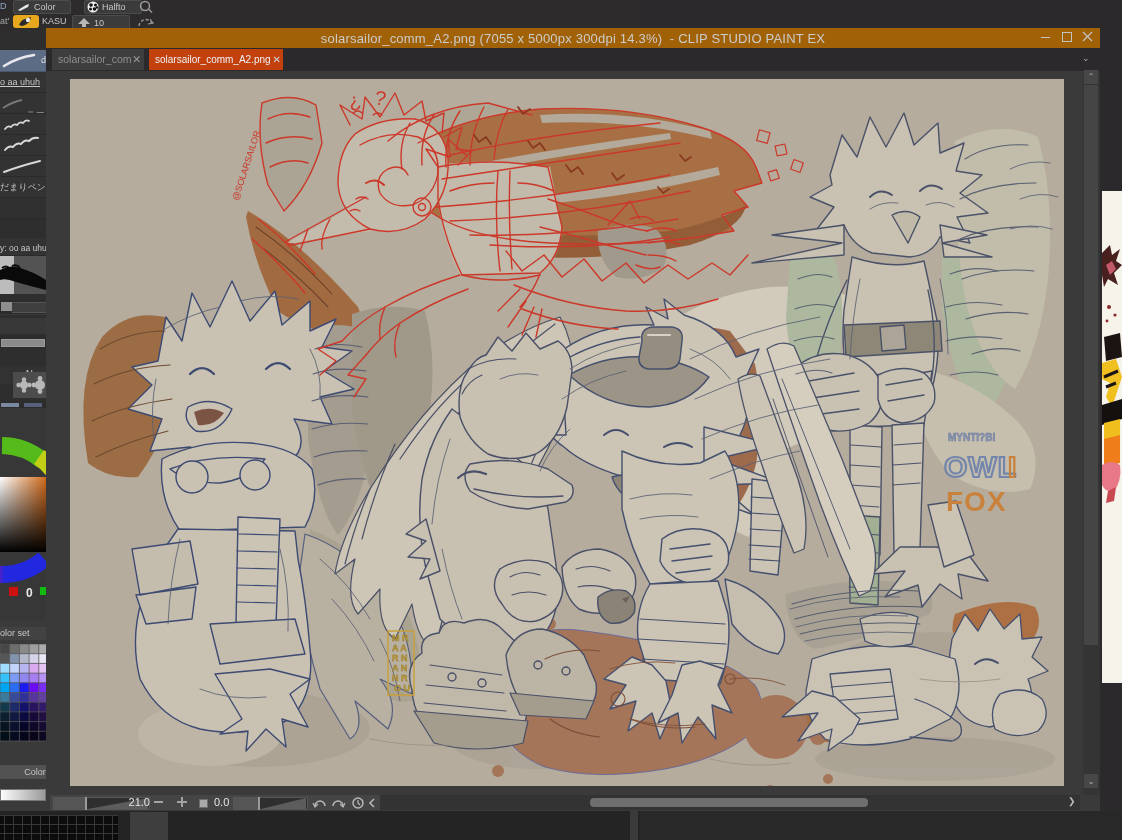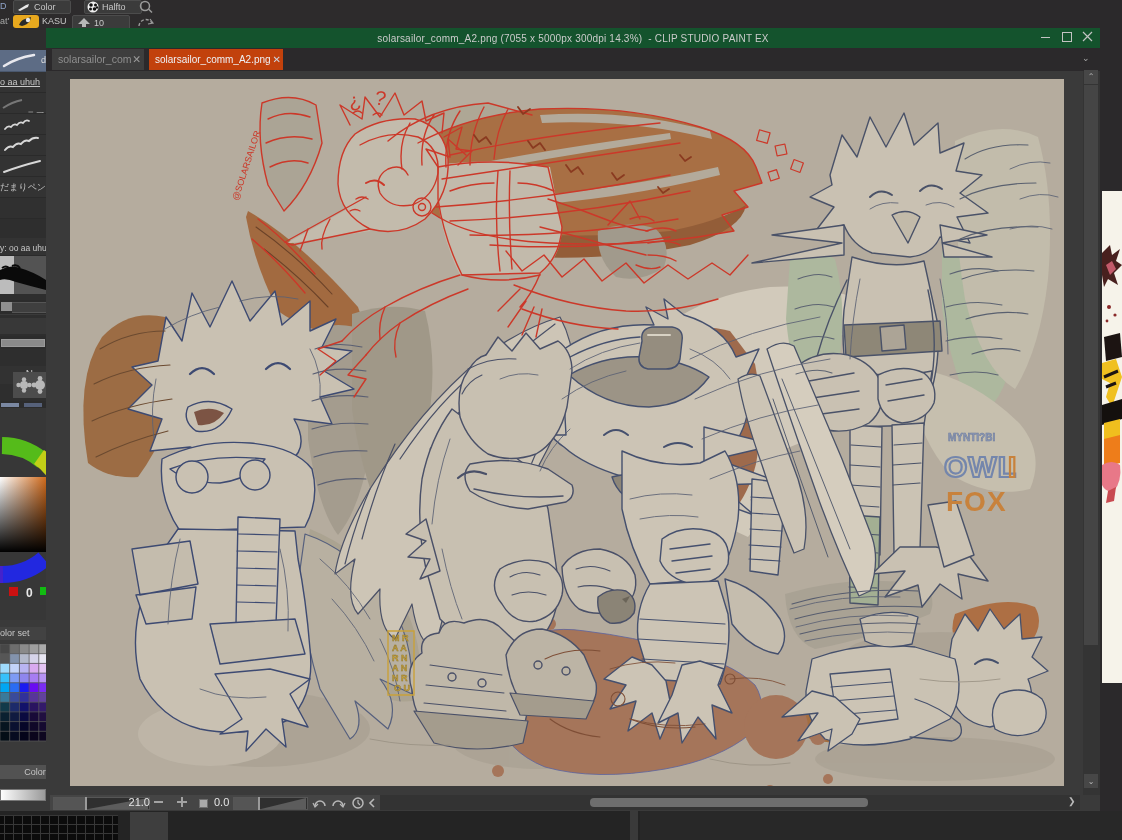--- a/index.html
+++ b/index.html
@@ -8,21 +8,21 @@
   .abs{position:absolute;}
   #root{position:relative;width:1122px;height:840px;background:#2b292b;}
   
   #topbar{left:0;top:0;width:640px;height:30px;background:#2d2b2c;}
   .tbtn{position:absolute;background:#3b3b3b;border:1px solid #4c4c4c;border-radius:2px;color:#c8c8c8;font-size:9px;}
   #leftpanel{left:0;top:30px;width:46px;height:781px;background:#2e2e2e;}
   .nw{white-space:nowrap;overflow:hidden}
   .brow{position:absolute;left:0;width:46px;height:20px;background:#333333;border-bottom:1px solid #2a2a2a;color:#c2c2c2;font-size:9px;line-height:20px;}
   
   #win{left:46px;top:28px;width:1054px;height:783px;background:#322f31;}
-  #titlebar{left:0;top:0;width:1054px;height:20px;background:#14532d;color:#cbcbcb;font-size:10px;}
+  #titlebar{left:0;top:0;width:1054px;height:20px;background:#a16207;color:#cbcbcb;font-size:13px;}
   #tabbar{left:0;top:20px;width:1054px;height:23px;background:#2b292b;}
   .tab{position:absolute;top:1px;height:21px;font-size:10.5px;line-height:21px;padding:0 6px 0 6px;white-space:nowrap;overflow:hidden;}
   #surround{left:0;top:43px;width:1038px;height:724px;background:#3a3a3a;}
   #canvas{left:24px;top:51px;width:994px;height:707px;background:#b5ac9e;}
   #statusbar{left:0;top:767px;width:1054px;height:16px;background:#3a3a3a;}
   
   #whitestrip{left:1102px;top:191px;width:20px;height:492px;background:#f5f2e9;overflow:hidden;}
   
   #bottombg{left:0;top:811px;width:1122px;height:29px;background:#262626;}
 </style>

